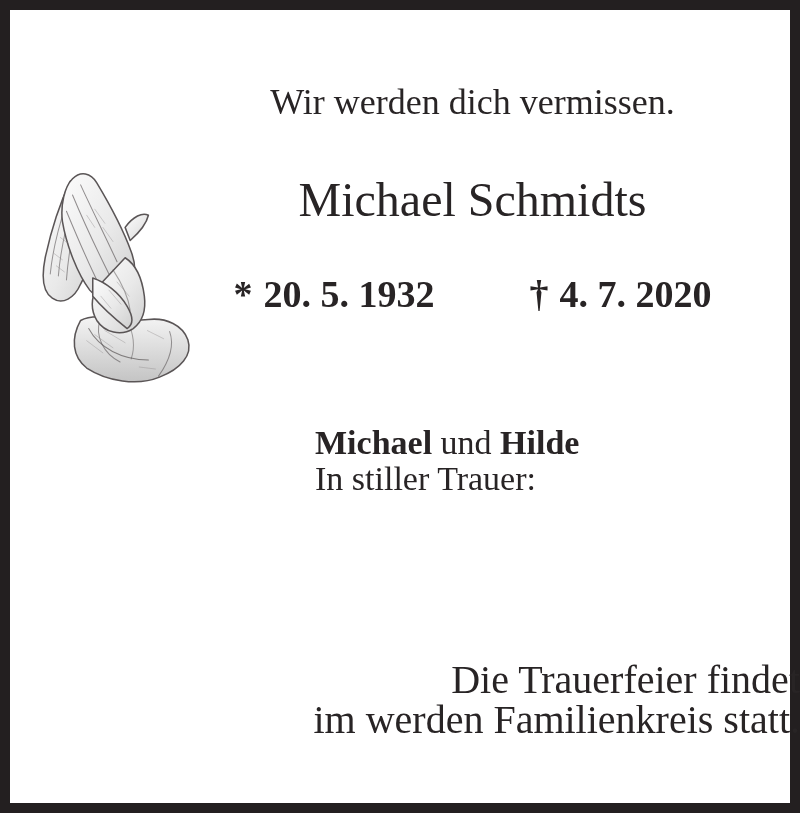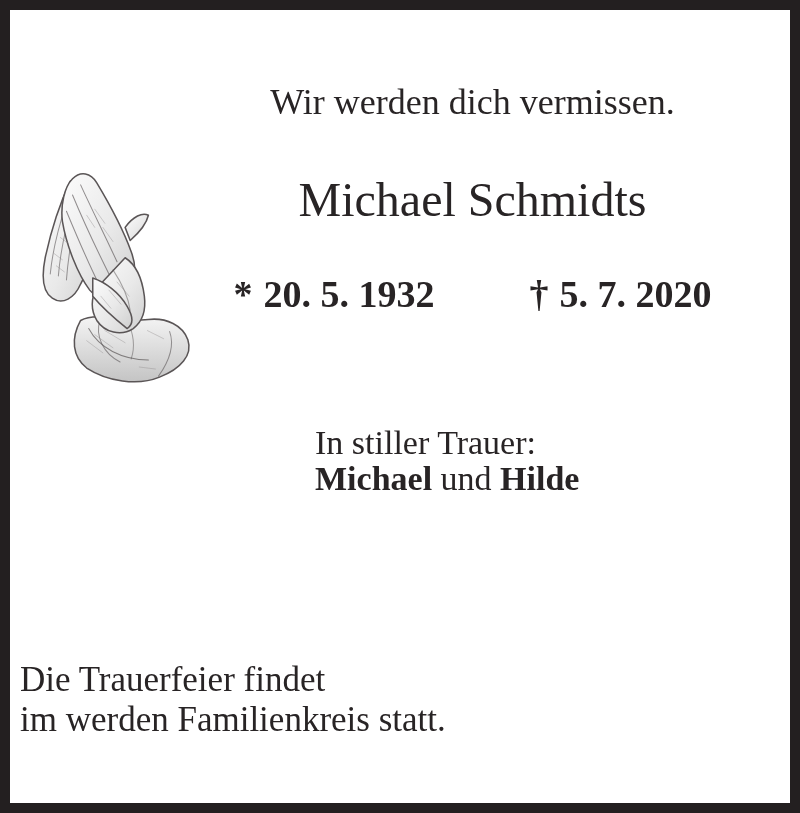--- a/index.html
+++ b/index.html
@@ -36,21 +36,21 @@
   .date-item{white-space:nowrap;}
   .date-sym{margin-right:11px;}
   .mourners{
     position:absolute;left:315px;top:425px;
     font-size:34px;line-height:36px;
     white-space:nowrap;
   }
   .mourners b{font-weight:bold;}
   .funeral-note{
     position:absolute;left:20px;top:660px;width:780px;
-    text-align:left;font-size:35px;line-height:40px;
+    text-align:right;font-size:40px;line-height:40px;
     white-space:nowrap;
   }
   .hands{
     position:absolute;left:28px;top:166px;width:172px;height:228px;
   }
   .hands svg{width:100%;height:100%;display:block;}
 </style>
 </head>
 <body>
 
@@ -105,26 +105,26 @@
       </g>
     </svg>
   </div>
 
   <div class="opening">Wir werden dich vermissen.</div>
 
   <h1 class="deceased-name">Michael Schmidts</h1>
 
   <div class="dates">
     <span class="date-item"><span class="date-sym">*</span><span>20. 5. 1932</span></span>
-    <span class="date-item"><span class="date-sym">†</span><span>5. 7. 2020</span></span>
+    <span class="date-item"><span class="date-sym">†</span><span>4. 7. 2020</span></span>
   </div>
 
   <div class="mourners">
+    <div><b>Michael</b> <span>und</span> <b>Hilde</b></div>
     <div>In stiller Trauer:</div>
-    <div><b>Michael</b> <span>und</span> <b>Hilde</b></div>
   </div>
 
   <div class="funeral-note">
     <div>Die Trauerfeier findet</div>
     <div>im werden Familienkreis statt.</div>
   </div>
 
 </div>
 
 </body></html>

